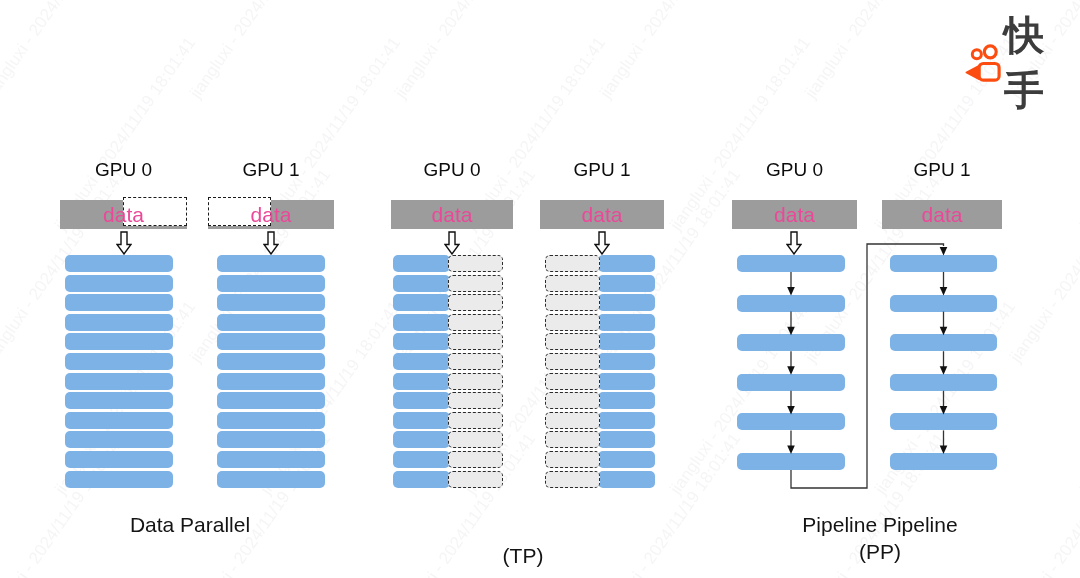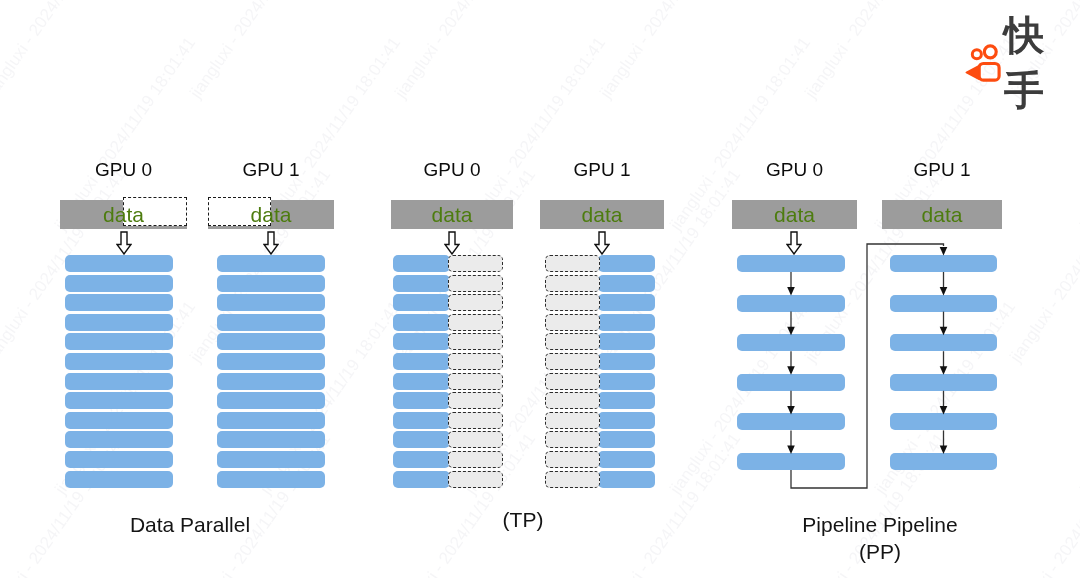--- a/index.html
+++ b/index.html
@@ -9,21 +9,21 @@
   #wm{position:absolute;inset:0;z-index:0;overflow:hidden;}
   .wmtext{position:absolute;font-size:17px;color:rgba(110,120,140,0.07);
           white-space:nowrap;transform:rotate(-55deg);}
   #diagram{position:absolute;inset:0;z-index:1;}
   .title{left:30px;top:50px;font-size:32px;font-weight:700;color:var(--c-title);
          letter-spacing:1px;z-index:2;position:absolute;}
   .logo{position:absolute;left:962px;top:8px;display:flex;align-items:center;gap:3px;z-index:2;}
   .logo-text{font-size:40px;font-weight:700;color:var(--c-logotext);letter-spacing:1px;}
   .gpulabel{font-size:19px;color:#0c0c0c;text-align:center;line-height:24px;}
   .graybar{background:var(--c-gray);}
-  .datatext{font-size:21px;color:#4d7c0f;text-align:center;line-height:29px;z-index:4;}
+  .datatext{font-size:21px;color:#ec4899;text-align:center;line-height:29px;z-index:4;}
   .dashwhite{background:#fff;border:1.6px dashed #1b1b1b;z-index:3;}
   .bluebar{background:var(--c-blue);border-radius:5px;}
   .shardbox{background:var(--c-shard);border:1.6px dashed #2b2b2b;border-radius:5px;z-index:2;}
   .cap{font-size:21px;color:#141414;text-align:center;}
   svg.ovl{position:absolute;pointer-events:none;z-index:2;}
 </style>
 </head>
 <body>
 
 <div class="slide">
@@ -166,21 +166,21 @@
       <div class="abs bluebar" style="left: 598px; top: 392.2px; width: 57px; height: 17px;"></div>
       <div class="abs shardbox" style="left: 545px; top: 392.2px; width: 55px; height: 17px;"></div>
       <div class="abs bluebar" style="left: 598px; top: 411.8px; width: 57px; height: 17px;"></div>
       <div class="abs shardbox" style="left: 545px; top: 411.8px; width: 55px; height: 17px;"></div>
       <div class="abs bluebar" style="left: 598px; top: 431.4px; width: 57px; height: 17px;"></div>
       <div class="abs shardbox" style="left: 545px; top: 431.4px; width: 55px; height: 17px;"></div>
       <div class="abs bluebar" style="left: 598px; top: 451px; width: 57px; height: 17px;"></div>
       <div class="abs shardbox" style="left: 545px; top: 451px; width: 55px; height: 17px;"></div>
       <div class="abs bluebar" style="left: 598px; top: 470.6px; width: 57px; height: 17px;"></div>
       <div class="abs shardbox" style="left: 545px; top: 470.6px; width: 55px; height: 17px;"></div>
-      <div class="abs cap" style="left: 373px; top: 508px; width: 300px; height: 26px; text-align: center;">(TP)</div>
+      <div class="abs cap" style="left: 373px; top: 544px; width: 300px; height: 26px; text-align: center;">(TP)</div>
       <div class="abs gpulabel" style="left: 732px; top: 158px; width: 125px; height: 24px;">GPU 0</div>
       <div class="abs graybar" style="left: 732px; top: 200px; width: 125px; height: 29px;"></div>
       <div class="abs datatext" style="left: 732px; top: 200px; width: 125px; height: 29px;">data</div>
       <svg width="16" height="24" viewBox="0 0 16 24" class="ovl" style="left: 786px; top: 231px;">
         <polygon points="5,1 11,1 11,13.5 15,13.5 8,23 1,13.5 5,13.5" fill="#fff" stroke="#111" stroke-width="1.4"></polygon>
       </svg>
       <div class="abs bluebar" style="left: 737px; top: 255px; width: 108px; height: 17px;"></div>
       <div class="abs bluebar" style="left: 737px; top: 294.6px; width: 108px; height: 17px;"></div>
       <div class="abs bluebar" style="left: 737px; top: 334.2px; width: 108px; height: 17px;"></div>
       <div class="abs bluebar" style="left: 737px; top: 373.8px; width: 108px; height: 17px;"></div>

